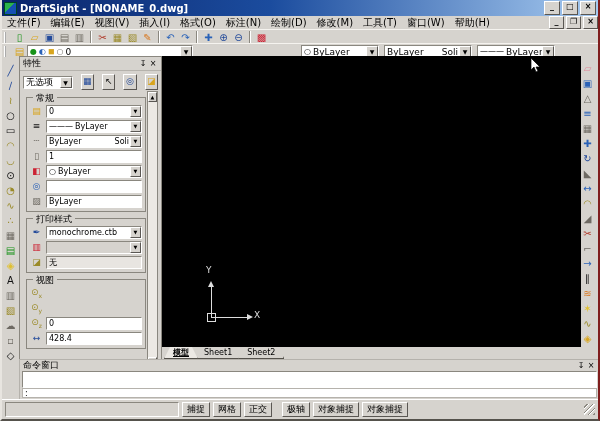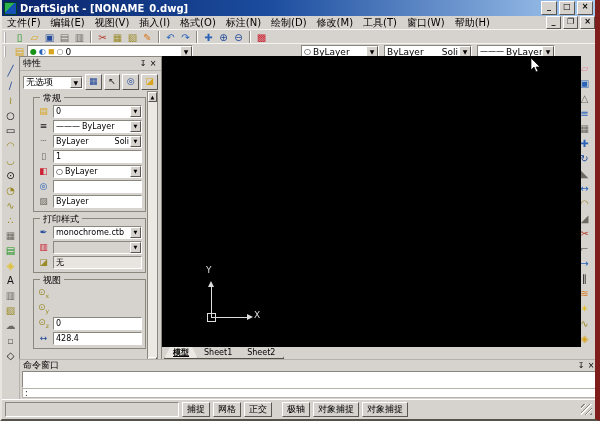--- a/index.html
+++ b/index.html
@@ -1,18 +1,18 @@
 <!DOCTYPE html>
 <html><head>
 <meta charset="utf-8">
 <style>
   html,body{margin:0;padding:0;background:#777;}
   .app{position:relative;width:600px;height:421px;background:#d6d3ce;
        font-family:"DejaVu Sans",sans-serif;overflow:hidden;
-       border-left:2px solid #e8e5e0;border-right:5px solid #7f1d1d;
+       border-left:2px solid #e8e5e0;border-right:2px solid #7f1d1d;
        border-bottom:2px solid #55524c;box-sizing:border-box;font-size:10px;color:#000;}
   
   .titlebar{position:absolute;left:0;top:0;right:0;height:16px;
     background:linear-gradient(90deg,#0a246a 0%,#1b4c9e 45%,#a6caf0 100%);
     display:flex;align-items:center;padding:0 2px;color:#fff;font-weight:bold;font-size:10px;}
   .appicon{width:11px;height:11px;margin-right:3px;
     background:linear-gradient(135deg,#2bb24c 0 45%,#1550b4 45% 100%);border:1px solid #042;}
   .titlebar .title{flex:1;white-space:nowrap;overflow:hidden;}
   .wbtn{width:14px;height:12px;margin-left:2px;background:#d6d3ce;color:#000;
     border:1px solid;border-color:#fff #5a5753 #5a5753 #fff;font-size:8px;line-height:10px;
@@ -47,26 +47,26 @@
   .rstrip{position:absolute;right:0;top:58px;bottom:22px;width:21px;display:flex;
     flex-direction:column;align-items:center;padding-top:4px;gap:2px;background:#d6d3ce;}
   .vt{width:15px;height:13px;font-size:10px;line-height:13px;text-align:center;}
   
   .props{position:absolute;left:17px;top:56px;width:143px;height:328px;background:#d6d3ce;
     border:1px solid #8a877f;box-sizing:border-box;}
   .props-h{height:13px;display:flex;align-items:center;font-size:9px;padding:0 3px;
     border-bottom:1px solid #b5b2ac;}
   .props-h .ttl{flex:1;}
   .mini{width:10px;text-align:center;font-size:8px;line-height:11px;}
-  .selrow{display:flex;align-items:center;gap:2px;padding:3px 3px 2px 3px;}
+  .selrow{display:flex;align-items:center;gap:8px;padding:3px 3px 2px 3px;}
   .selrow .combo{width:66px;}
   .pbtn{width:17px;height:14px;background:#d6d3ce;border:1px solid;
     border-color:#fff #5a5753 #5a5753 #fff;font-size:9px;text-align:center;line-height:13px;}
   .props-body{position:absolute;top:34px;left:3px;right:14px;bottom:15px;overflow:hidden;}
-  .grp{border:1px solid #8a877f;margin:6px 1px 2px 10px;padding:5px 3px 2px 3px;position:relative;}
+  .grp{border:1px solid #8a877f;margin:6px 1px 2px 3px;padding:5px 3px 2px 3px;position:relative;}
   .grp-label{position:absolute;top:-6px;left:6px;background:#d6d3ce;font-size:9px;padding:0 3px;}
   .prow{display:flex;align-items:center;gap:3px;margin:1px 0;height:14px;}
   .pic{width:13px;text-align:center;font-size:9px;flex:none;}
   .pic sub{font-size:6px;}
   .pfield{flex:1;background:#fff;border:1px solid;border-color:#8a877f #fff #fff #8a877f;
     height:13px;font-size:8px;display:flex;align-items:center;padding:0 2px;position:relative;
     box-sizing:border-box;white-space:nowrap;overflow:hidden;}
   .pfield.dd{padding-right:12px;}
   .pfield .arrow{position:absolute;right:0;top:0;bottom:0;width:11px;background:#d6d3ce;
     border:1px solid;border-color:#fff #5a5753 #5a5753 #fff;font-size:5px;display:flex;

